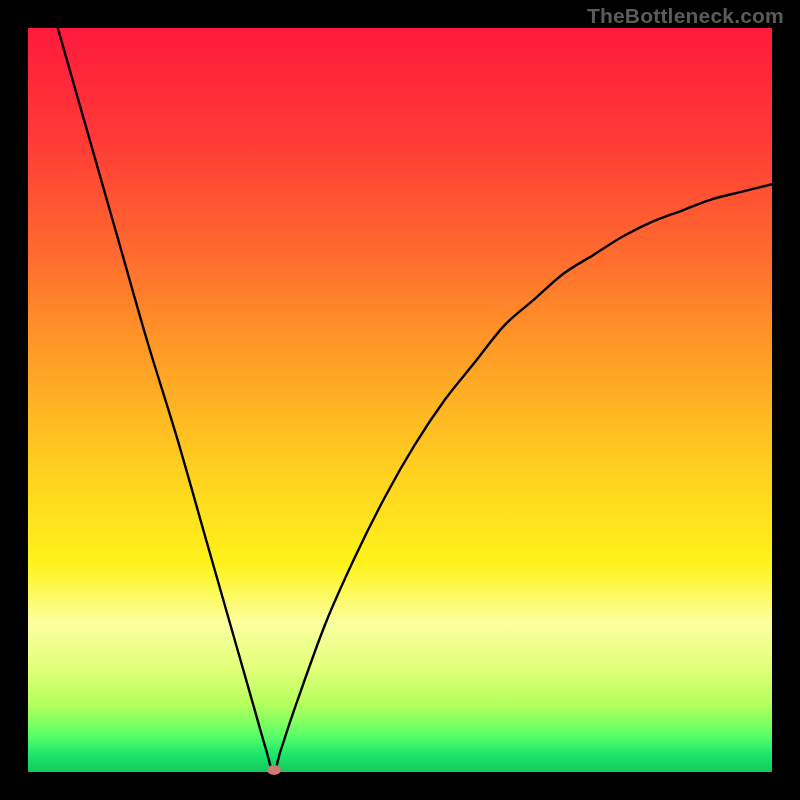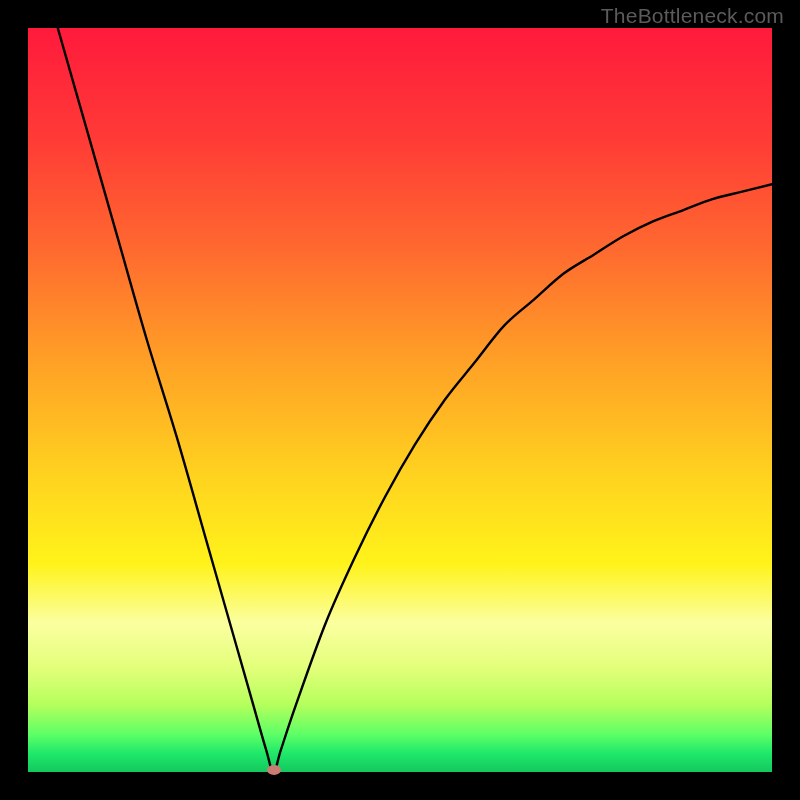--- a/index.html
+++ b/index.html
@@ -32,21 +32,21 @@
     top: 0;
     width: 744px;
     height: 744px;
   }
   .watermark {
     position: absolute;
     top: 4px;
     right: 16px;
     color: #5b5b5b;
     font-size: 21px;
-    font-weight: 400;
+    font-weight: 700;
     letter-spacing: 0.2px;
     margin-left: 32px;
   }
   .dot {
     position: absolute;
     width: 14px;
     height: 10px;
     background: #cc7b72;
     border-radius: 50%;
     transform: translate(-50%, -50%);

